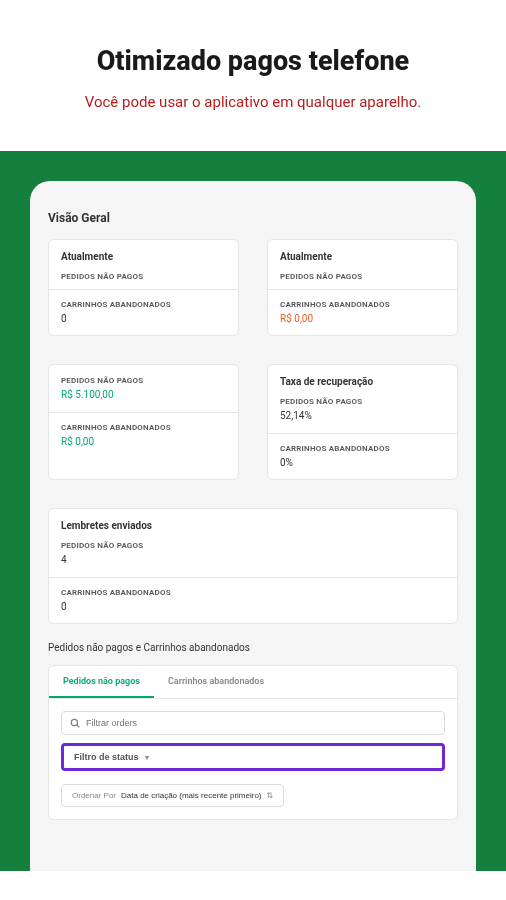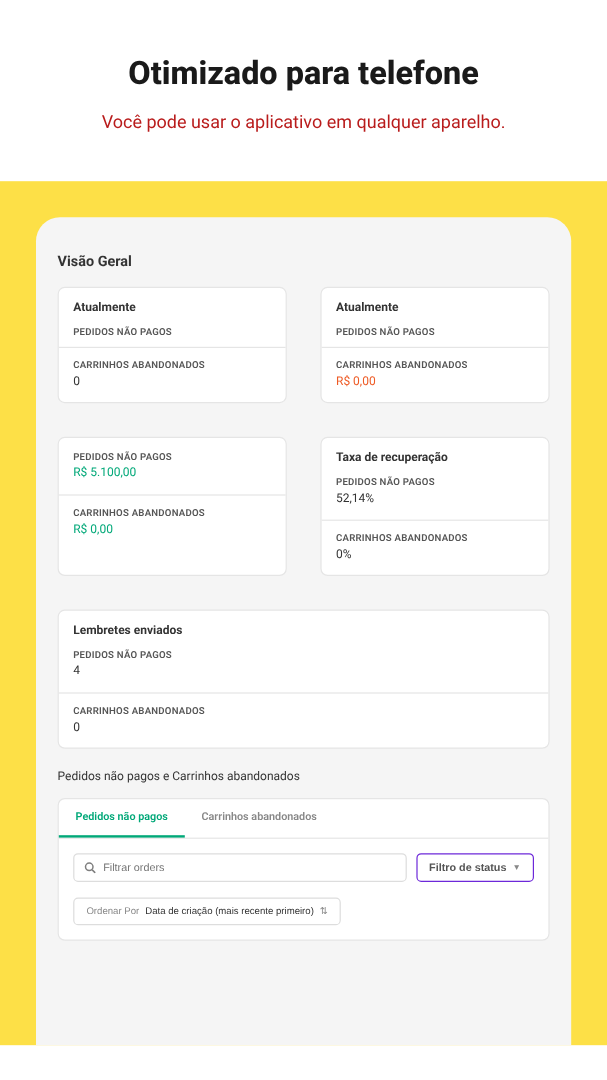--- a/index.html
+++ b/index.html
@@ -22,21 +22,21 @@
       font-size: 27px;
       font-weight: 800;
       color: #1a1a1a;
       margin-bottom: 16px;
     }
     .subtitle {
       font-size: 15px;
       color: #b91c1c;
     }
     .orange-bg {
-      background: #fde047;
+      background: #15803d;
       padding: 30px 30px 0;
       height: 720px;
     }
     .phone-frame {
       background: #f5f5f5;
       border-radius: 20px 20px 0 0;
       padding: 30px 18px 0;
       height: 100%;
       overflow: hidden;
     }
@@ -121,20 +121,21 @@
     }
     .tab.active {
       color: #00a878;
       border-bottom-color: #00a878;
     }
     .filters {
       padding: 12px;
       display: flex;
       gap: 8px;
       flex-wrap: wrap;
+      flex-direction: column;
     }
     .search-box {
       flex: 1;
       display: flex;
       align-items: center;
       border: 1px solid #ddd;
       border-radius: 4px;
       padding: 6px 8px;
       gap: 6px;
       min-width: 180px;
@@ -145,21 +146,21 @@
       opacity: 0.5;
     }
     .search-input {
       border: none;
       outline: none;
       font-size: 9px;
       flex: 1;
       color: #555;
     }
     .filter-btn {
-      border: 1px solid #6d28d9;
+      border: 3px solid #6d28d9;
       border-radius: 4px;
       padding: 6px 10px;
       font-size: 9px;
       font-weight: 600;
       color: #555;
       background: #fff;
       display: flex;
       align-items: center;
       gap: 5px;
       cursor: pointer;
@@ -193,21 +194,21 @@
     }
     .sort-icon {
       font-size: 8px;
       color: #888;
     }
   </style>
 </head>
 <body>
 
 <div class="header">
-  <div class="title">Otimizado para telefone</div>
+  <div class="title">Otimizado pagos telefone</div>
   <div class="subtitle">Você pode usar o aplicativo em qualquer aparelho.</div>
 </div>
 
 <div class="orange-bg">
   <div class="phone-frame">
 
     <div class="section-title">Visão Geral</div>
 
     <div class="cards-grid">
 

